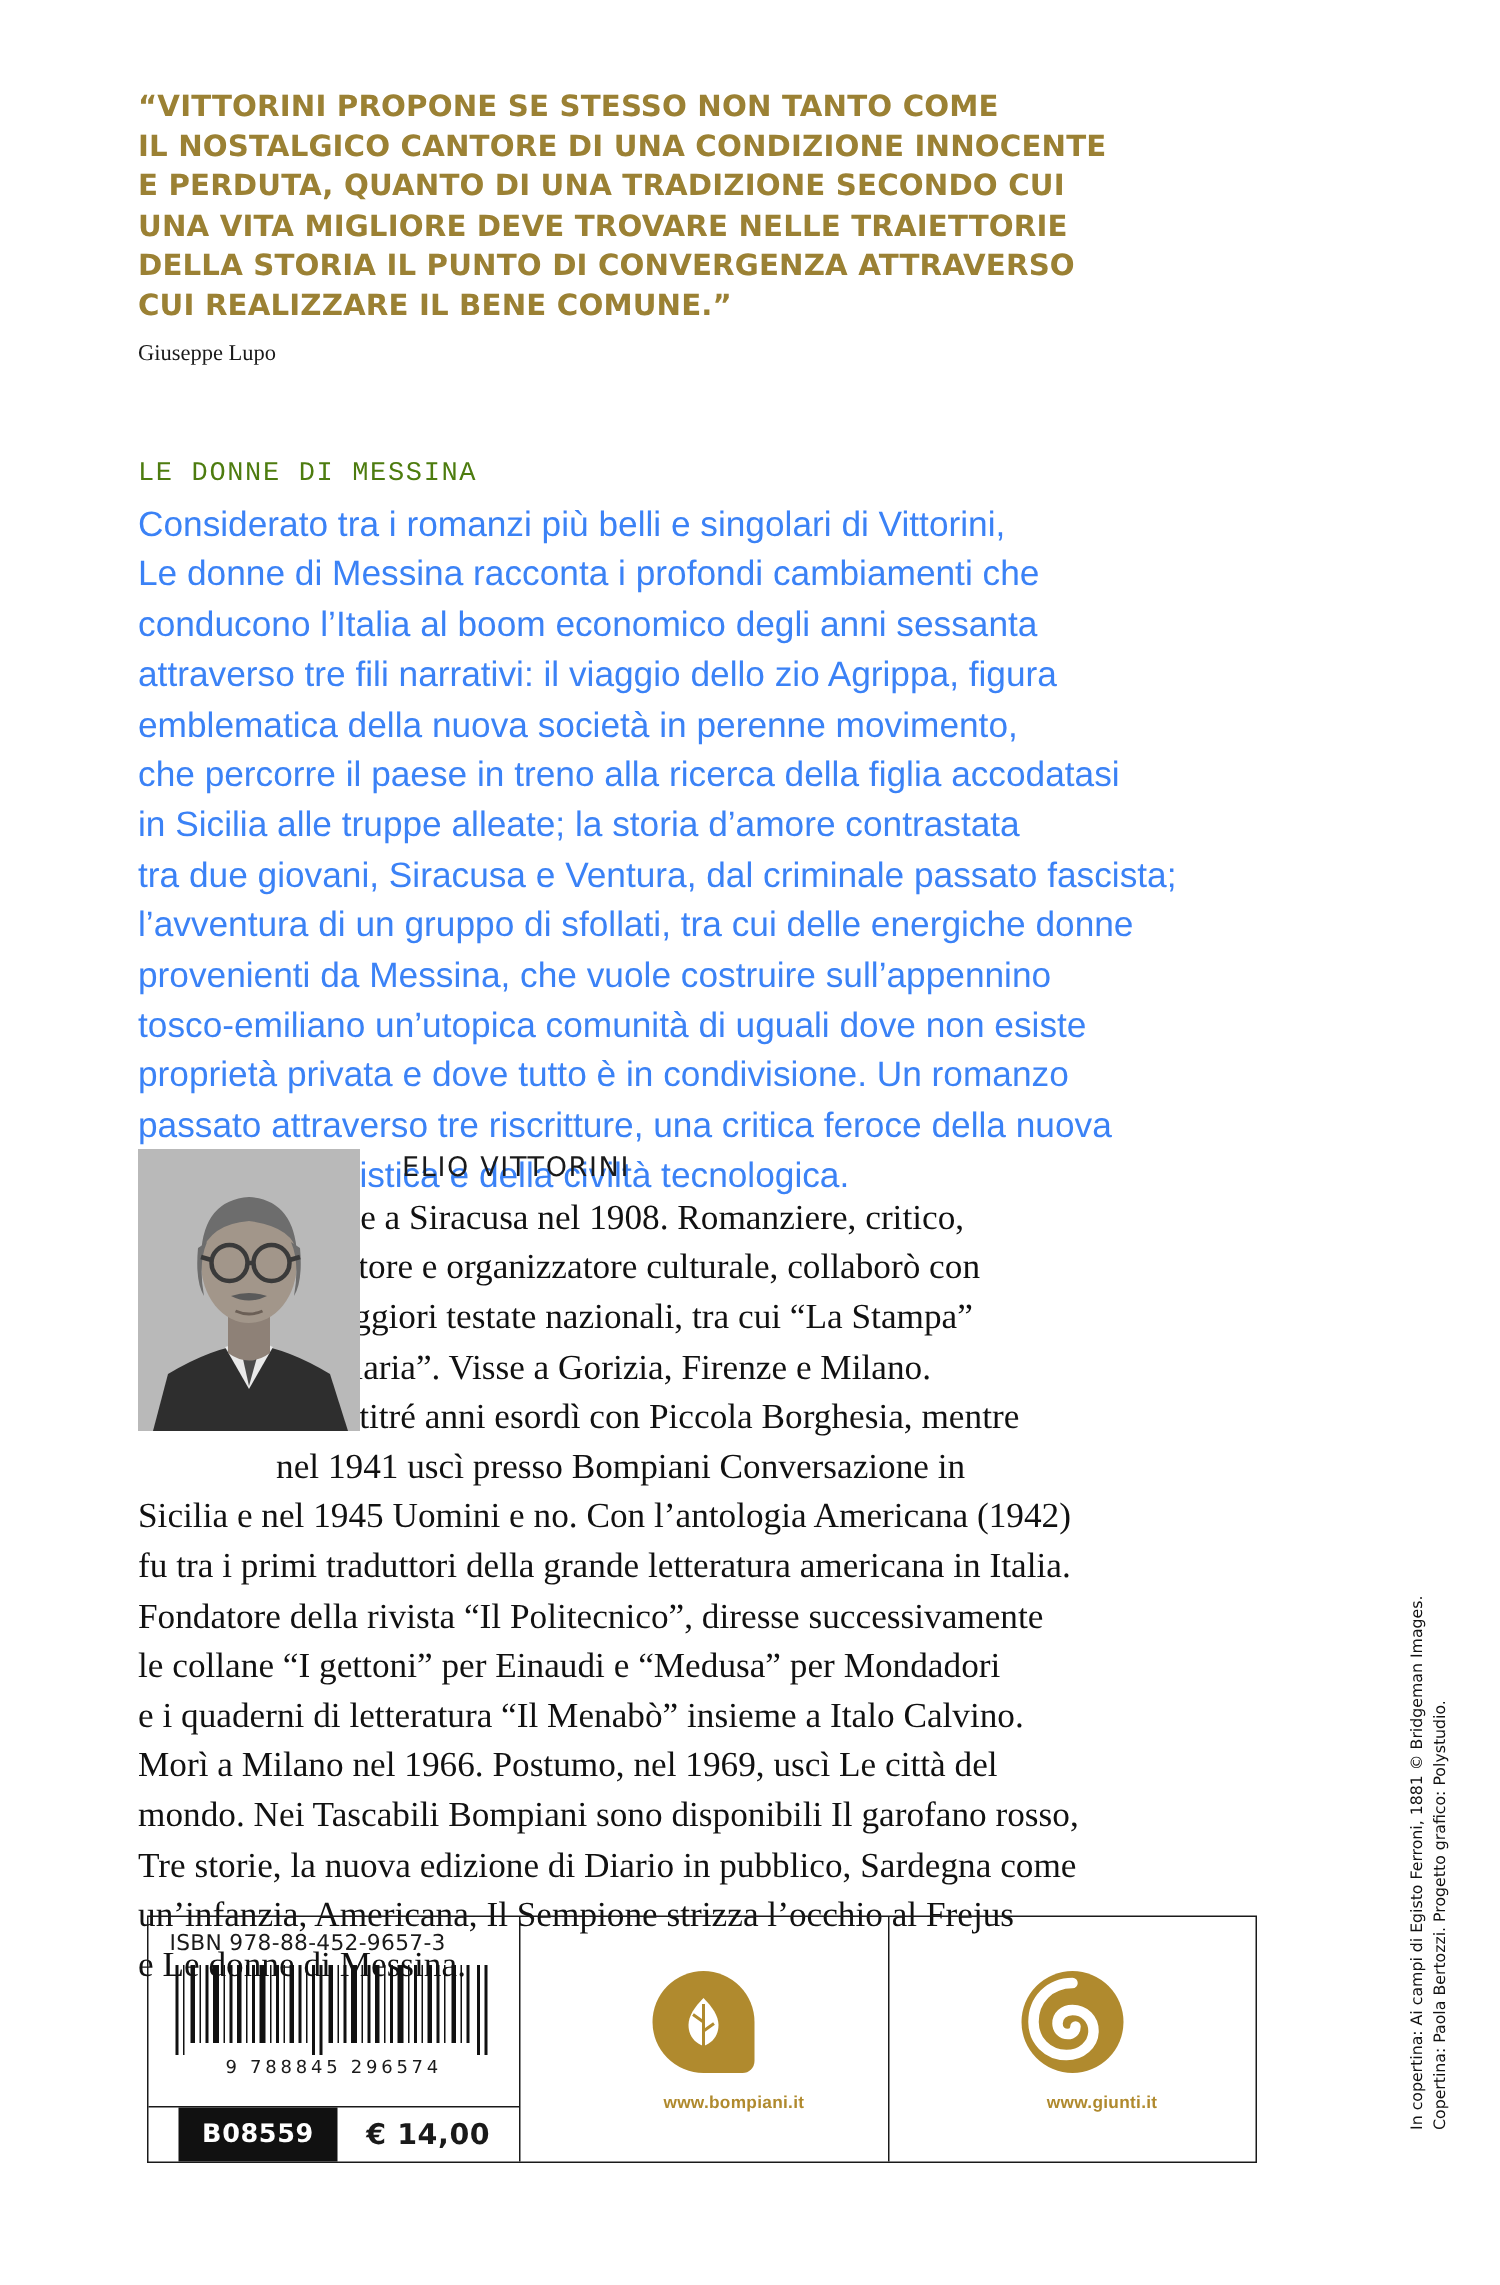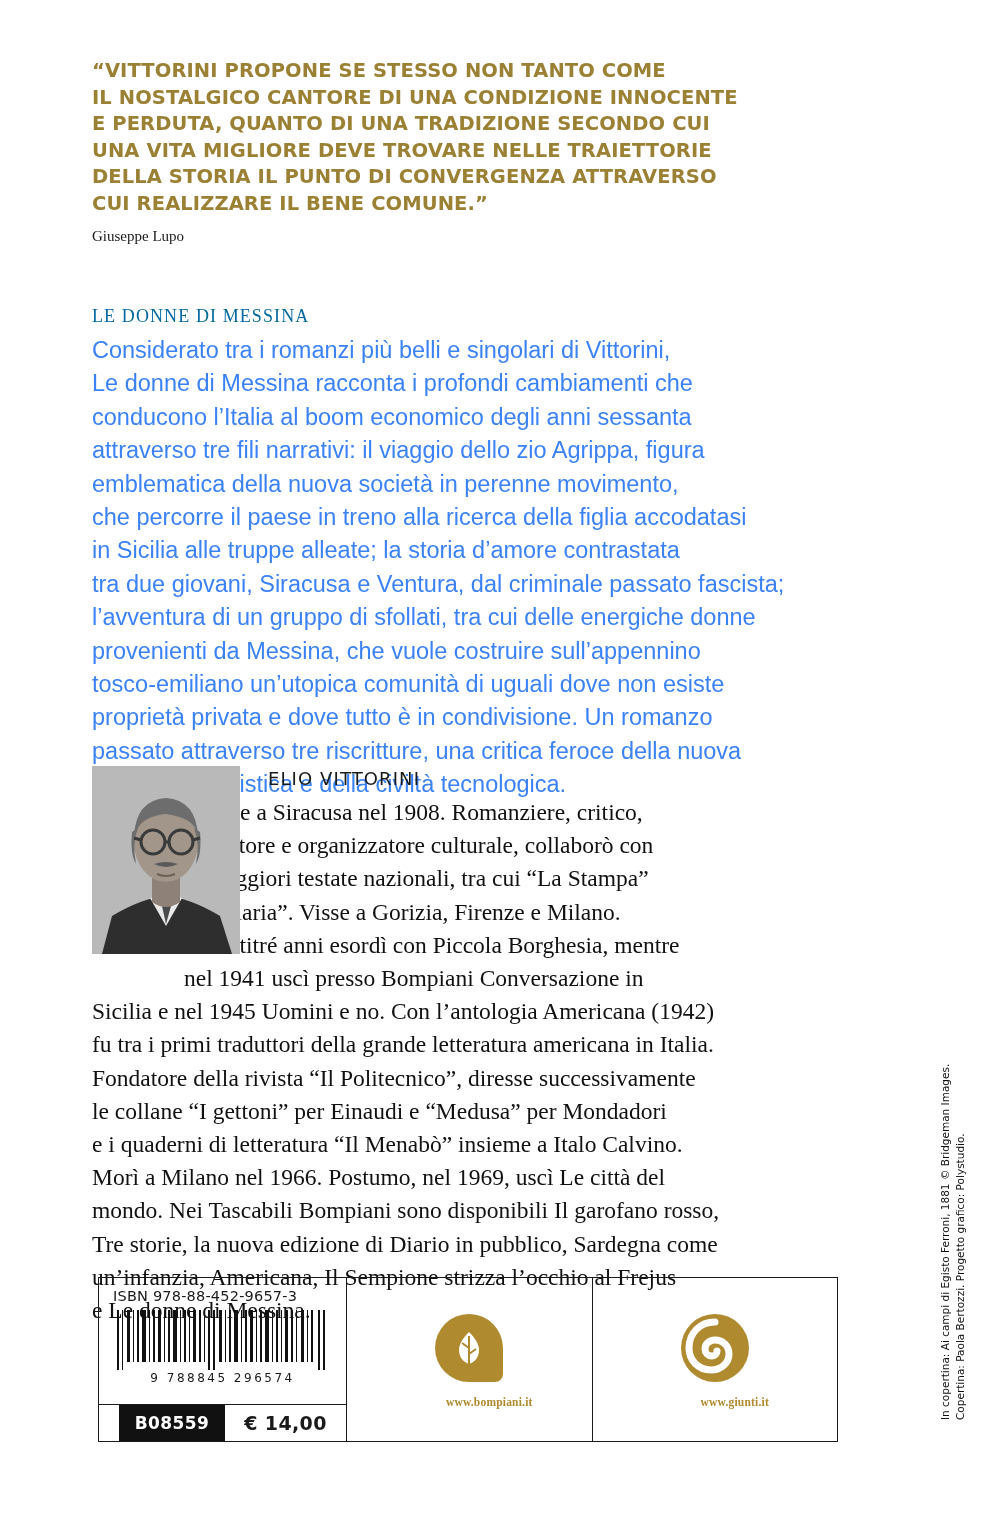--- a/index.html
+++ b/index.html
@@ -48,24 +48,24 @@
   }
 
   
   .blurb {
     position: absolute;
     left: 92px;
     top: 306px;
     width: 700px;
   }
   .blurb-title {
-    font-family: Liberation Serif, serif;
+    font-family: Liberation Mono, monospace;
     font-size: 18px;
     letter-spacing: 1.1px;
-    color: #0369a1;
+    color: #4d7c0f;
     margin-bottom: 7px;
   }
   .blurb-body {
     font-family: Liberation Sans, sans-serif;
     font-size: 23.5px;
     line-height: 33.4px;
     color: #3b82f6;
     white-space: pre-line;
   }
 
@@ -198,21 +198,21 @@
   .cell-logo {
     flex: 1;
     display: flex;
     flex-direction: column;
     align-items: center;
     justify-content: center;
   }
   .cell-logo.divider { border-right: 1px solid #1a1a1a; }
   .logo-url {
     margin-top: 12px;
-    font-family: Liberation Serif, serif;
+    font-family: Liberation Sans, sans-serif;
     font-weight: bold;
     font-size: 11.5px;
     color: #b08a2e;
     letter-spacing: 0.2px;
     margin-left: 40px;
   }
 
   
   .credits {
     position: absolute;

